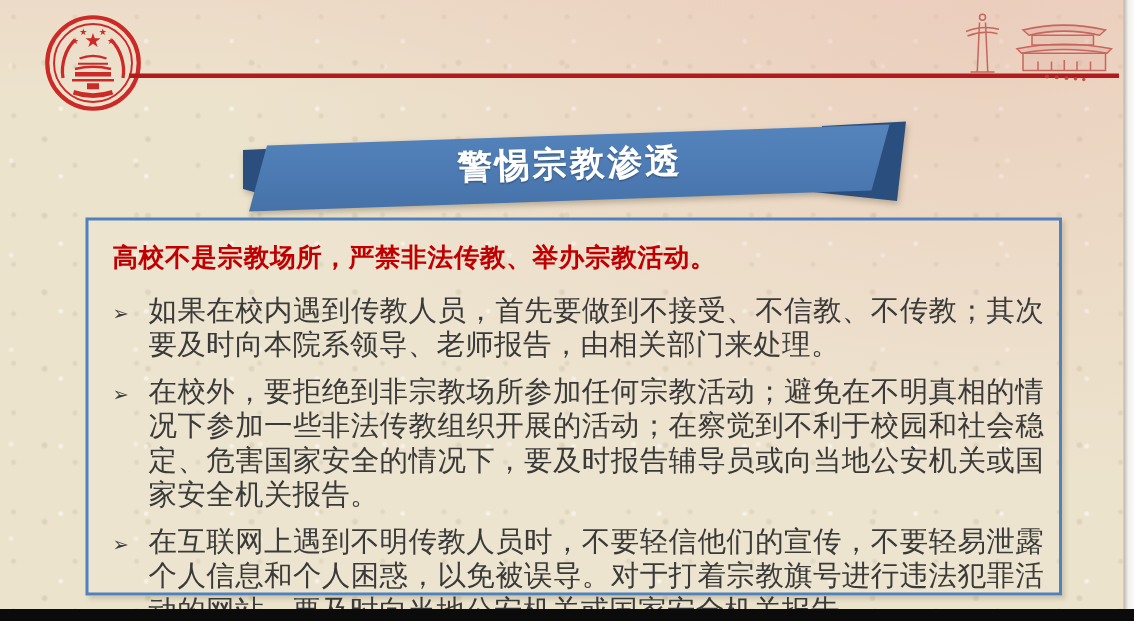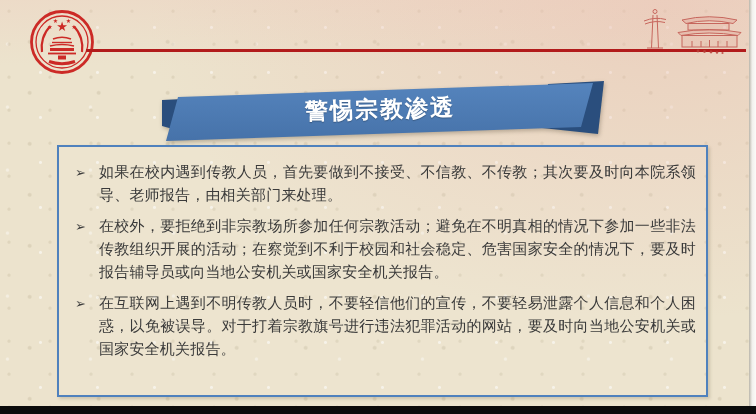--- a/index.html
+++ b/index.html
@@ -54,21 +54,21 @@
   .content-heading {
     font-size:17px; font-weight:bold; color:#c00000;
     letter-spacing:.5px; margin-bottom:12px; line-height:24px;
   }
   .bullet { display:flex; margin-bottom:8px; }
   .bullet .marker {
     flex:none; width:24px; font-size:13px; color:#3d3d3d;
     line-height:23px; padding-top:1px;
   }
   .bullet p {
-    flex:1; font-size:15px; line-height:23px; color:#3a3a3a;
+    flex:1; font-size:19px; line-height:23px; color:#3a3a3a;
     text-align:justify; letter-spacing:.2px;
   }
 </style>
 </head>
 <body>
 
 <div class="screen">
   <div class="slide">
 
     <svg class="emblem" viewBox="0 0 66 66">
@@ -128,20 +128,21 @@
           </linearGradient>
         </defs>
         <polygon points="10,26 52,24 46,62 10,52" fill="#2a4e7d"></polygon>
         <polygon points="396,10 452,7 446,60 390,54" fill="#2a4e7d"></polygon>
         <polygon points="26,23 441,9 429,53 14,67" fill="url(#band)"></polygon>
       </svg>
       <div class="ribbon-title">警惕宗教渗透</div>
     </div>
 
     <section class="content-box">
+      <p class="content-heading">高校不是宗教场所，严禁非法传教、举办宗教活动。</p>
 
       <div class="bullet">
         <span class="marker">➢</span>
         <p>如果在校内遇到传教人员，首先要做到不接受、不信教、不传教；其次要及时向本院系领导、老师报告，由相关部门来处理。</p>
       </div>
 
       <div class="bullet">
         <span class="marker">➢</span>
         <p>在校外，要拒绝到非宗教场所参加任何宗教活动；避免在不明真相的情况下参加一些非法传教组织开展的活动；在察觉到不利于校园和社会稳定、危害国家安全的情况下，要及时报告辅导员或向当地公安机关或国家安全机关报告。</p>
       </div>

